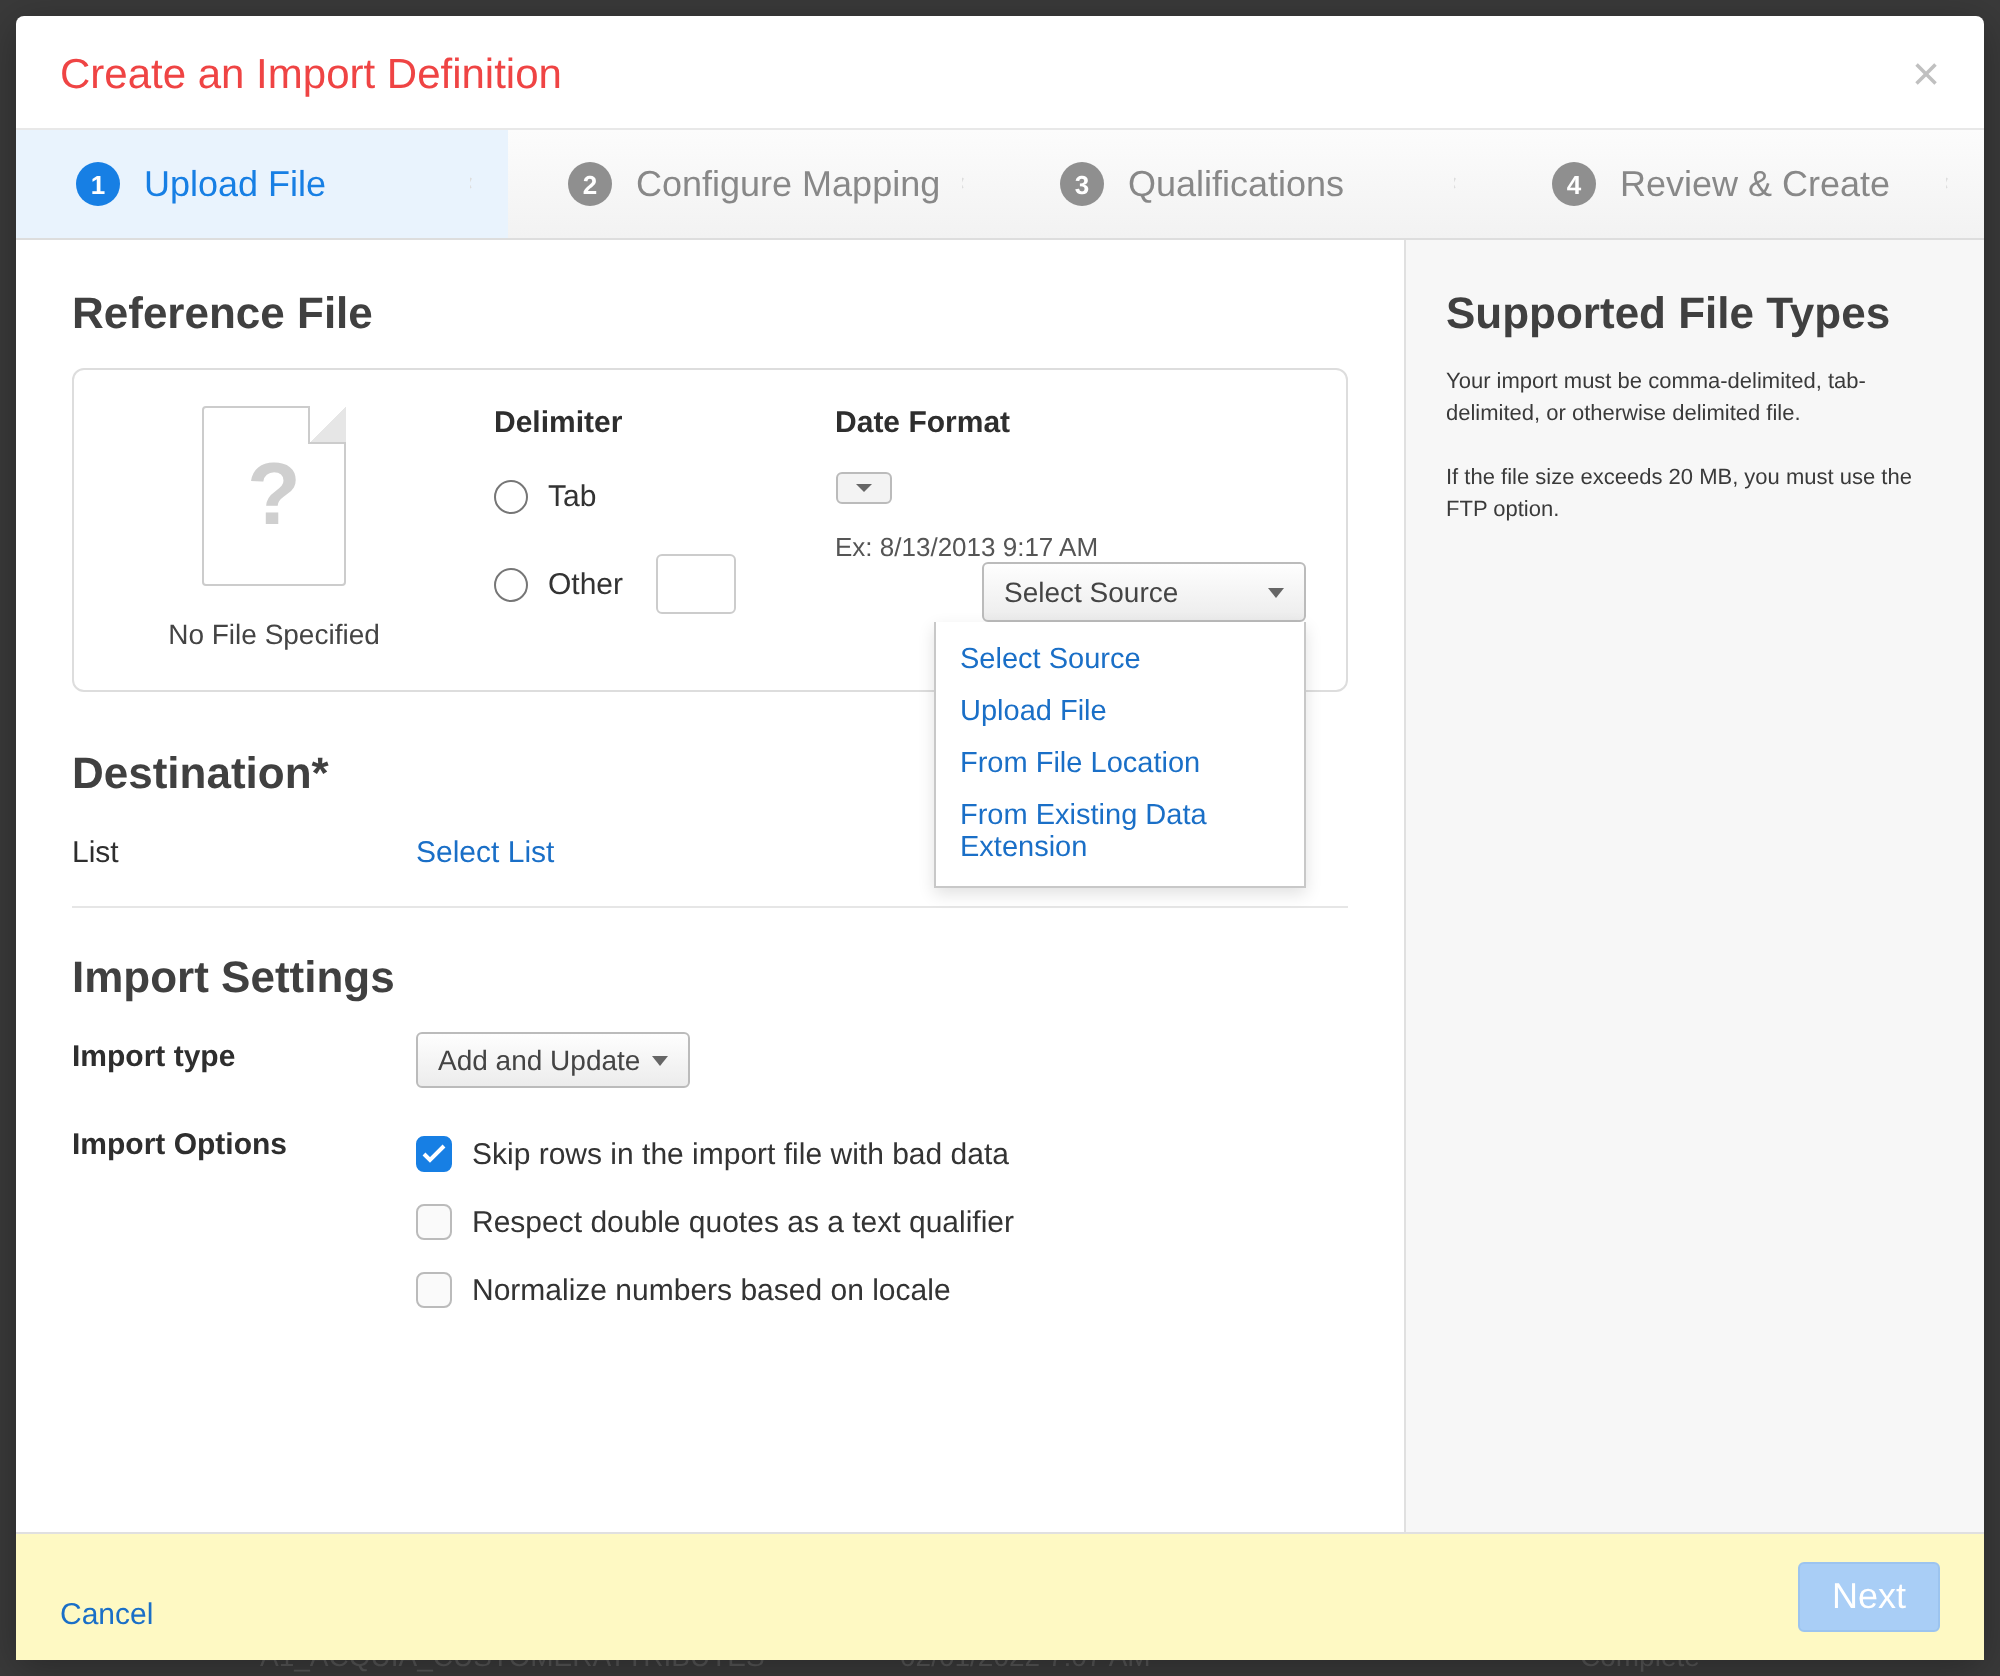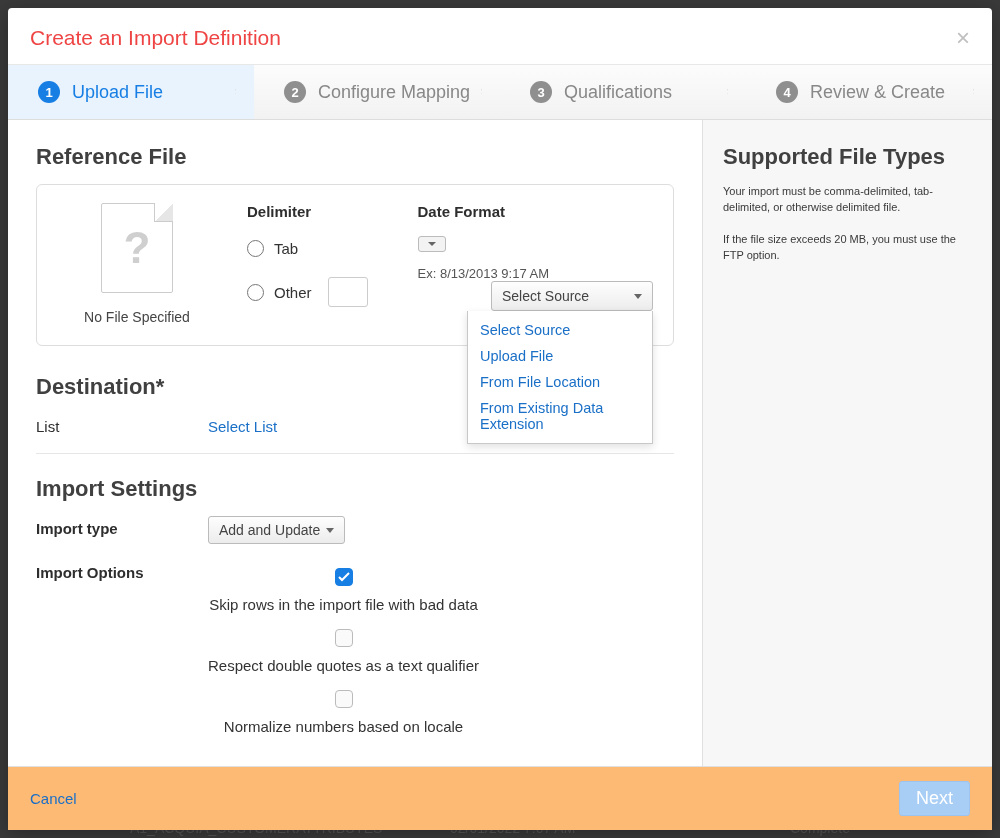--- a/index.html
+++ b/index.html
@@ -329,21 +329,20 @@
     border-right:4px solid transparent;
     border-top:5px solid #666;
   }
   .chk-row {
     display:flex;
     align-items:center;
     gap:10px;
     padding: 8px 0;
     font-size:15px;
     color:#333;
-    flex-direction:column;
   }
   .chk {
     width:18px;
     height:18px;
     border:1px solid #bbb;
     border-radius:4px;
     background:#fafafa;
     display:flex;
     align-items:center;
     justify-content:center;
@@ -354,25 +353,25 @@
     border-color:#177fe4;
   }
   .chk.checked svg { display:block; }
   .chk svg { display:none; }
   .opts-col {
     display:flex;
     flex-direction:column;
   }
   .modal-footer {
     border-top:1px solid #e0e0e0;
-    background:#fdba74;
+    background:#fef9c3;
     padding: 14px 22px;
     display:flex;
     justify-content:space-between;
-    align-items:center;
+    align-items:flex-end;
   }
   .cancel-link {
     color:#1a6fc7;
     font-size:15px;
     cursor:pointer;
   }
   .next-btn {
     background:#a9cef6;
     border:1px solid #9cc4ef;
     color:#fff;

